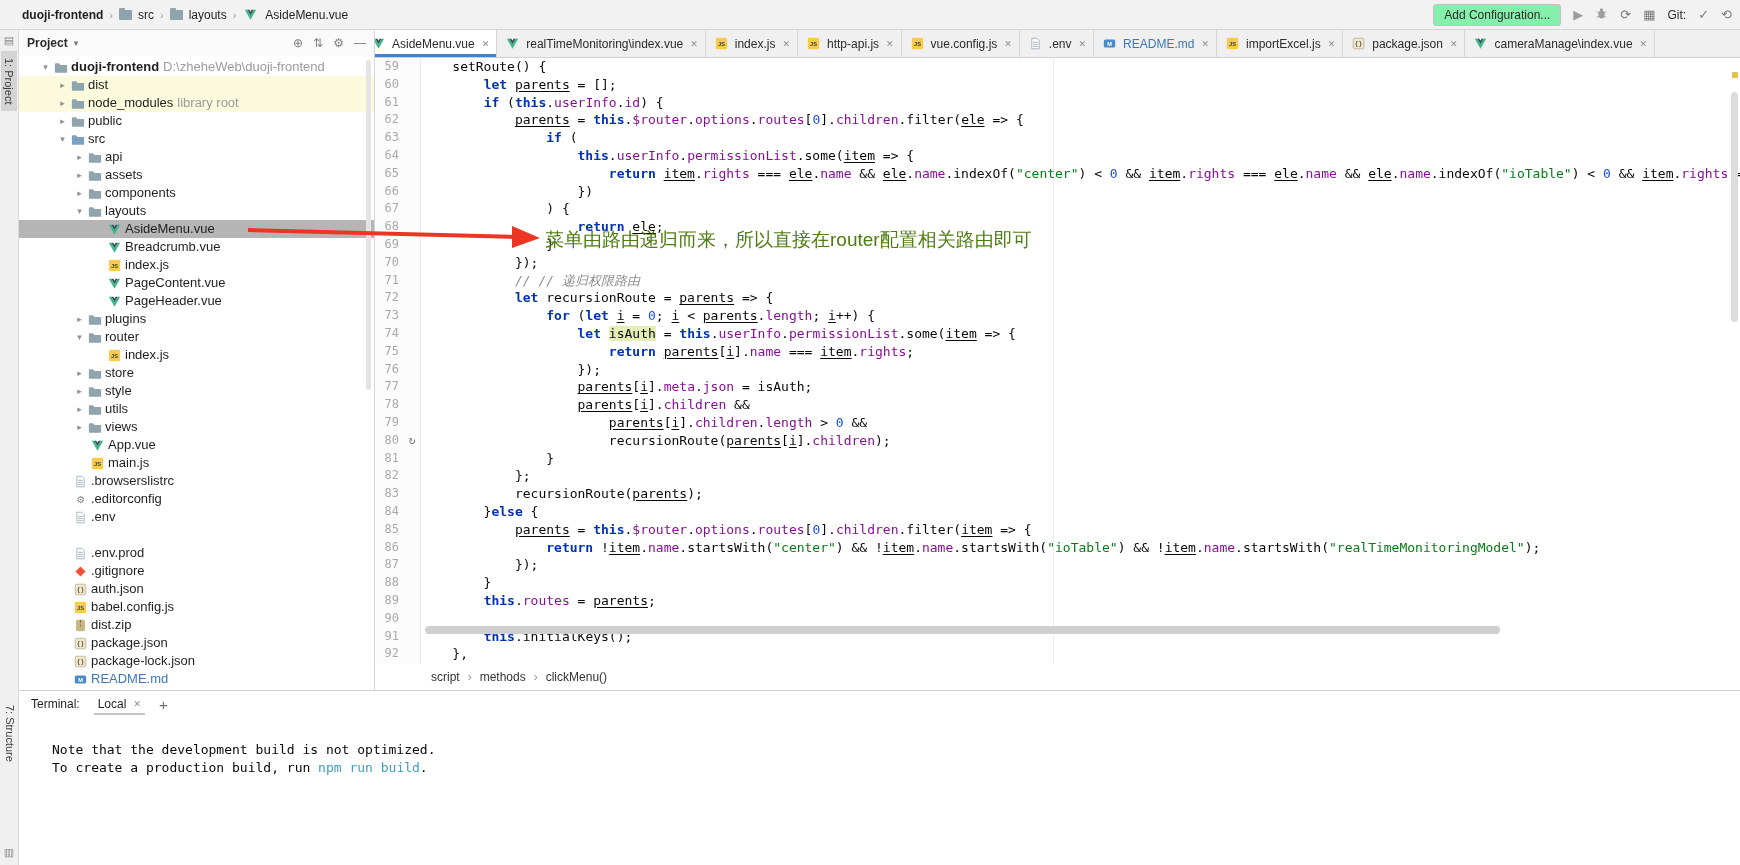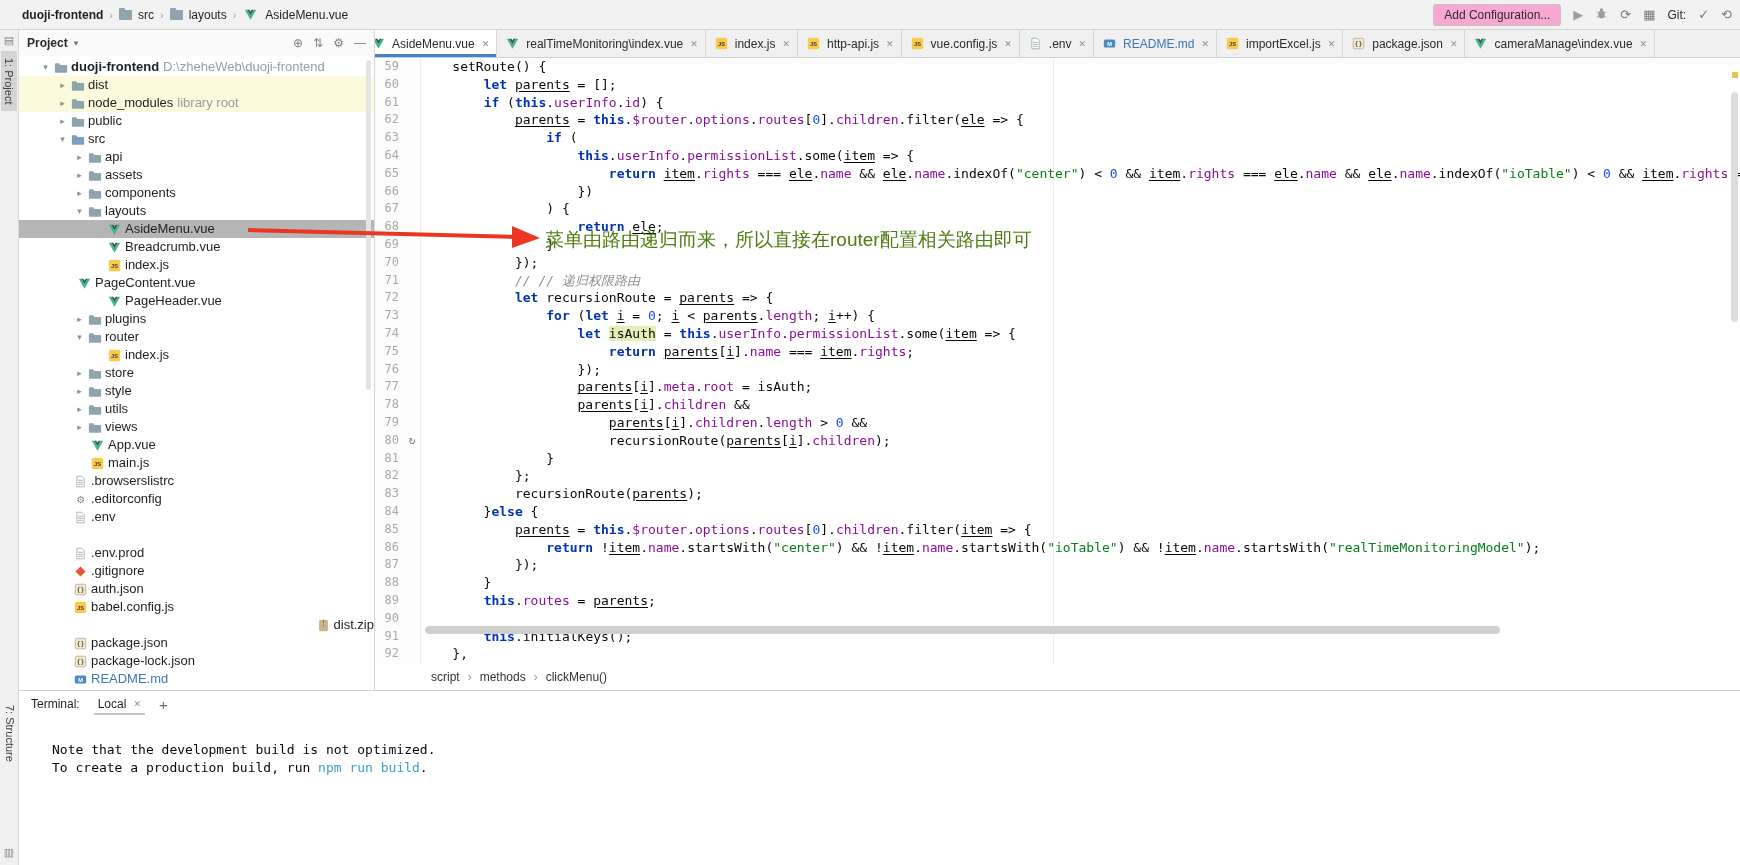--- a/index.html
+++ b/index.html
@@ -5,21 +5,21 @@
   *{margin:0;padding:0;box-sizing:border-box}
   html,body{width:1740px;height:865px;overflow:hidden}
   body{position:relative;font-family:"Liberation Sans",sans-serif;font-size:12px;color:#1f1f1f;background:#fff}
 
   
   .topbar{position:absolute;left:0;top:0;right:0;height:30px;background:#f2f2f2;border-bottom:1px solid #d5d5d5;display:flex;align-items:center;padding:0 8px 0 22px;z-index:5}
   .crumbs{display:flex;align-items:center;gap:6px;white-space:nowrap}
   .crumb-root{font-weight:bold}
   .crumb-sep{color:#9a9a9a;font-size:11px}
   .topbar-right{margin-left:auto;display:flex;align-items:center;gap:12px}
-  .addcfg{border:1px solid #c2c2c2;border-radius:3px;background:#f9a8d4;padding:3px 10px;font-size:12px;color:#2b2b2b}
+  .addcfg{border:1px solid #c2c2c2;border-radius:3px;background:#86efac;padding:3px 10px;font-size:12px;color:#2b2b2b}
   .tb-ic{color:#9e9e9e;font-size:13px;line-height:1}
   .tb-ic.dark{color:#7a7a7a}
   .git-label{color:#2b2b2b}
   .mini-folder{display:inline-block;width:13px;height:10px;background:#90a4ae;border-radius:1px;position:relative}
   .mini-folder::before{content:"";position:absolute;left:0;top:-2px;width:6px;height:3px;background:#90a4ae;border-radius:1px 1px 0 0}
 
   
   .strip{position:absolute;left:0;top:30px;bottom:0;width:19px;background:#f0f0f0;border-right:1px solid #dadada;z-index:4}
   .strip .sicon{display:block;text-align:center;color:#8a8a8a;font-size:11px;margin-top:4px}
   .vbtn{writing-mode:vertical-rl;font-size:11px;color:#3c3c3c;padding:7px 2px;margin:4px auto 0;display:block;text-align:center}
@@ -248,21 +248,21 @@
       </div>
       <div class="trow" style="padding-left: 87px;">
         <span class="ficon">
           <svg width="13" height="13" viewBox="0 0 16 16">
             <rect x="1" y="1" width="14" height="14" rx="2" fill="#f7cb4d"></rect>
             <text x="8" y="11.5" font-size="7" font-weight="bold" text-anchor="middle" fill="#3b3b3b" font-family="sans-serif">JS</text>
           </svg>
         </span>
         <span class="tlab">index.js</span>
       </div>
-      <div class="trow" style="padding-left: 57px;">
+      <div class="trow" style="padding-left: 87px;">
         <span class="ficon">
           <svg width="13" height="13" viewBox="0 0 16 16">
             <path fill="#41b883" d="M1 2h3.2L8 8.6 11.8 2H15L8 14.4z"></path>
             <path fill="#34495e" d="M4.2 2h2.3L8 4.7 9.5 2h2.3L8 8.6z"></path>
           </svg>
         </span>
         <span class="tlab">PageContent.vue</span>
       </div>
       <div class="trow" style="padding-left: 87px;">
         <span class="ficon">
@@ -408,21 +408,21 @@
       </div>
       <div class="trow" style="padding-left: 53px;">
         <span class="ficon">
           <svg width="13" height="13" viewBox="0 0 16 16">
             <rect x="1" y="1" width="14" height="14" rx="2" fill="#f7cb4d"></rect>
             <text x="8" y="11.5" font-size="7" font-weight="bold" text-anchor="middle" fill="#3b3b3b" font-family="sans-serif">JS</text>
           </svg>
         </span>
         <span class="tlab">babel.config.js</span>
       </div>
-      <div class="trow" style="padding-left: 53px; justify-content: flex-end;">
+      <div class="trow" style="padding-left: 53px;">
         <span class="ficon">
           <svg width="13" height="13" viewBox="0 0 16 16">
             <rect x="2.5" y="1" width="11" height="14" rx="2" fill="#c8b687"></rect>
             <path stroke="#6b5d3e" d="M8 1v4M8 7v2"></path>
           </svg>
         </span>
         <span class="tlab">dist.zip</span>
       </div>
       <div class="trow" style="padding-left: 53px;">
         <span class="ficon">
@@ -573,21 +573,21 @@
         <div class="cline"><span class="lnum">67</span><span class="fold"></span><span class="ctext"><span class="tk-d">                ) {</span></span></div>
         <div class="cline"><span class="lnum">68</span><span class="fold"></span><span class="ctext"><span class="tk-d">                    </span><span class="tk-k">return</span><span class="tk-d"> </span><span class="tk-u">ele</span><span class="tk-d">;</span></span></div>
         <div class="cline"><span class="lnum">69</span><span class="fold"></span><span class="ctext"><span class="tk-d">                }</span></span></div>
         <div class="cline"><span class="lnum">70</span><span class="fold"></span><span class="ctext"><span class="tk-d">            });</span></span></div>
         <div class="cline"><span class="lnum">71</span><span class="fold"></span><span class="ctext"><span class="tk-d">            </span><span class="tk-c">// // 递归权限路由</span></span></div>
         <div class="cline"><span class="lnum">72</span><span class="fold"></span><span class="ctext"><span class="tk-d">            </span><span class="tk-k">let</span><span class="tk-d"> recursionRoute = </span><span class="tk-u">parents</span><span class="tk-d"> =&gt; {</span></span></div>
         <div class="cline"><span class="lnum">73</span><span class="fold"></span><span class="ctext"><span class="tk-d">                </span><span class="tk-k">for</span><span class="tk-d"> (</span><span class="tk-k">let</span><span class="tk-d"> </span><span class="tk-u">i</span><span class="tk-d"> = </span><span class="tk-n">0</span><span class="tk-d">; </span><span class="tk-u">i</span><span class="tk-d"> &lt; </span><span class="tk-u">parents</span><span class="tk-d">.</span><span class="tk-f">length</span><span class="tk-d">; </span><span class="tk-u">i</span><span class="tk-d">++) {</span></span></div>
         <div class="cline"><span class="lnum">74</span><span class="fold"></span><span class="ctext"><span class="tk-d">                    </span><span class="tk-k">let</span><span class="tk-d"> </span><span class="tk-hl">isAuth</span><span class="tk-d"> = </span><span class="tk-k">this</span><span class="tk-d">.</span><span class="tk-f">userInfo</span><span class="tk-d">.</span><span class="tk-f">permissionList</span><span class="tk-d">.some(</span><span class="tk-u">item</span><span class="tk-d"> =&gt; {</span></span></div>
         <div class="cline"><span class="lnum">75</span><span class="fold"></span><span class="ctext"><span class="tk-d">                        </span><span class="tk-k">return</span><span class="tk-d"> </span><span class="tk-u">parents</span><span class="tk-d">[</span><span class="tk-u">i</span><span class="tk-d">].</span><span class="tk-f">name</span><span class="tk-d"> === </span><span class="tk-u">item</span><span class="tk-d">.</span><span class="tk-f">rights</span><span class="tk-d">;</span></span></div>
         <div class="cline"><span class="lnum">76</span><span class="fold"></span><span class="ctext"><span class="tk-d">                    });</span></span></div>
-        <div class="cline"><span class="lnum">77</span><span class="fold"></span><span class="ctext"><span class="tk-d">                    </span><span class="tk-u">parents</span><span class="tk-d">[</span><span class="tk-u">i</span><span class="tk-d">].</span><span class="tk-f">meta</span><span class="tk-d">.</span><span class="tk-f">root</span><span class="tk-d"> = isAuth;</span></span></div>
+        <div class="cline"><span class="lnum">77</span><span class="fold"></span><span class="ctext"><span class="tk-d">                    </span><span class="tk-u">parents</span><span class="tk-d">[</span><span class="tk-u">i</span><span class="tk-d">].</span><span class="tk-f">meta</span><span class="tk-d">.</span><span class="tk-f">json</span><span class="tk-d"> = isAuth;</span></span></div>
         <div class="cline"><span class="lnum">78</span><span class="fold"></span><span class="ctext"><span class="tk-d">                    </span><span class="tk-u">parents</span><span class="tk-d">[</span><span class="tk-u">i</span><span class="tk-d">].</span><span class="tk-f">children</span><span class="tk-d"> &amp;&amp;</span></span></div>
         <div class="cline"><span class="lnum">79</span><span class="fold"></span><span class="ctext"><span class="tk-d">                        </span><span class="tk-u">parents</span><span class="tk-d">[</span><span class="tk-u">i</span><span class="tk-d">].</span><span class="tk-f">children</span><span class="tk-d">.</span><span class="tk-f">length</span><span class="tk-d"> &gt; </span><span class="tk-n">0</span><span class="tk-d"> &amp;&amp;</span></span></div>
         <div class="cline"><span class="lnum">80</span><span class="fold"><span style="color:#6e6e6e">↻</span></span><span class="ctext"><span class="tk-d">                        recursionRoute(</span><span class="tk-u">parents</span><span class="tk-d">[</span><span class="tk-u">i</span><span class="tk-d">].</span><span class="tk-f">children</span><span class="tk-d">);</span></span></div>
         <div class="cline"><span class="lnum">81</span><span class="fold"></span><span class="ctext"><span class="tk-d">                }</span></span></div>
         <div class="cline"><span class="lnum">82</span><span class="fold"></span><span class="ctext"><span class="tk-d">            };</span></span></div>
         <div class="cline"><span class="lnum">83</span><span class="fold"></span><span class="ctext"><span class="tk-d">            recursionRoute(</span><span class="tk-u">parents</span><span class="tk-d">);</span></span></div>
         <div class="cline"><span class="lnum">84</span><span class="fold"></span><span class="ctext"><span class="tk-d">        }</span><span class="tk-k">else</span><span class="tk-d"> {</span></span></div>
         <div class="cline"><span class="lnum">85</span><span class="fold"></span><span class="ctext"><span class="tk-d">            </span><span class="tk-u">parents</span><span class="tk-d"> = </span><span class="tk-k">this</span><span class="tk-d">.</span><span class="tk-f">$router</span><span class="tk-d">.</span><span class="tk-f">options</span><span class="tk-d">.</span><span class="tk-f">routes</span><span class="tk-d">[</span><span class="tk-n">0</span><span class="tk-d">].</span><span class="tk-f">children</span><span class="tk-d">.filter(</span><span class="tk-u">item</span><span class="tk-d"> =&gt; {</span></span></div>
         <div class="cline"><span class="lnum">86</span><span class="fold"></span><span class="ctext"><span class="tk-d">                </span><span class="tk-k">return</span><span class="tk-d"> !</span><span class="tk-u">item</span><span class="tk-d">.</span><span class="tk-f">name</span><span class="tk-d">.startsWith(</span><span class="tk-s">"center"</span><span class="tk-d">) &amp;&amp; !</span><span class="tk-u">item</span><span class="tk-d">.</span><span class="tk-f">name</span><span class="tk-d">.startsWith(</span><span class="tk-s">"ioTable"</span><span class="tk-d">) &amp;&amp; !</span><span class="tk-u">item</span><span class="tk-d">.</span><span class="tk-f">name</span><span class="tk-d">.startsWith(</span><span class="tk-s">"realTimeMonitoringModel"</span><span class="tk-d">);</span></span></div>
         <div class="cline"><span class="lnum">87</span><span class="fold"></span><span class="ctext"><span class="tk-d">            });</span></span></div>

